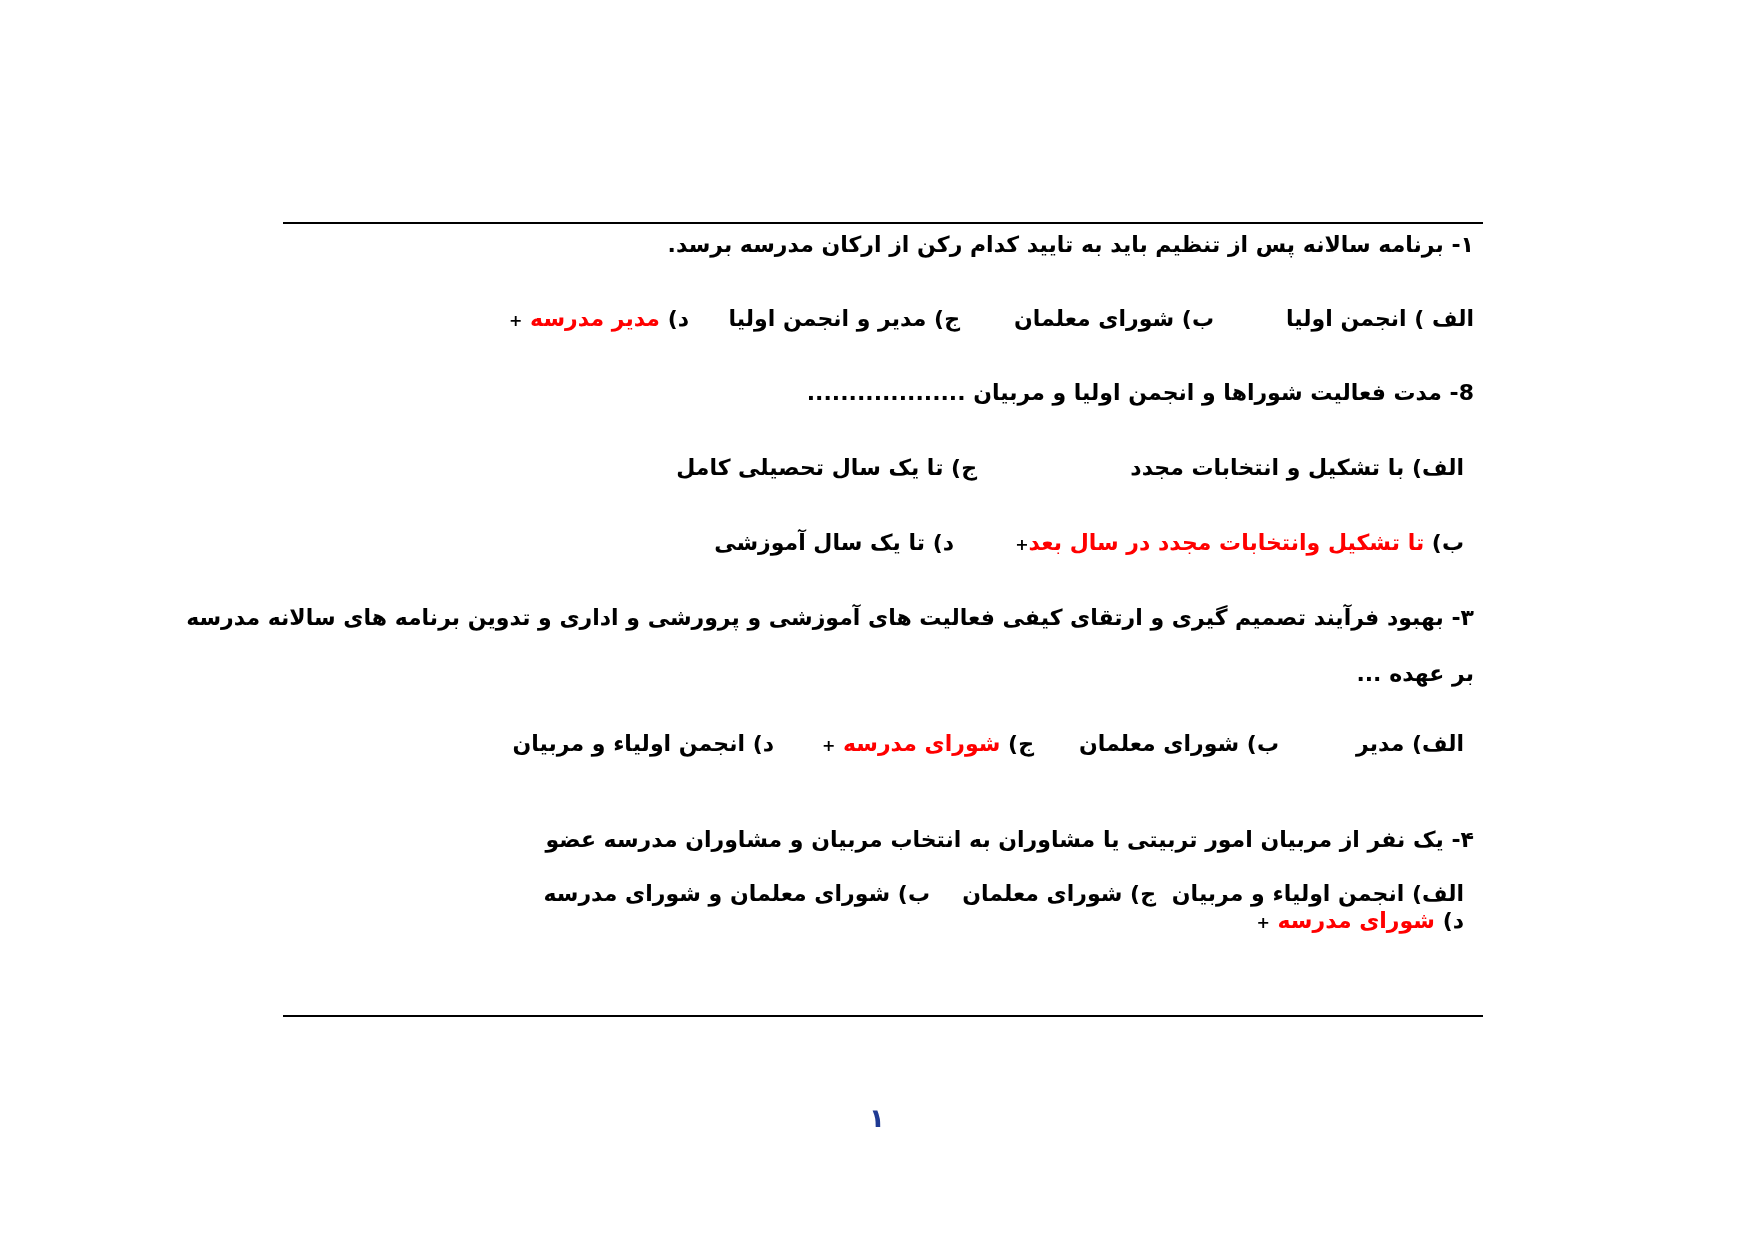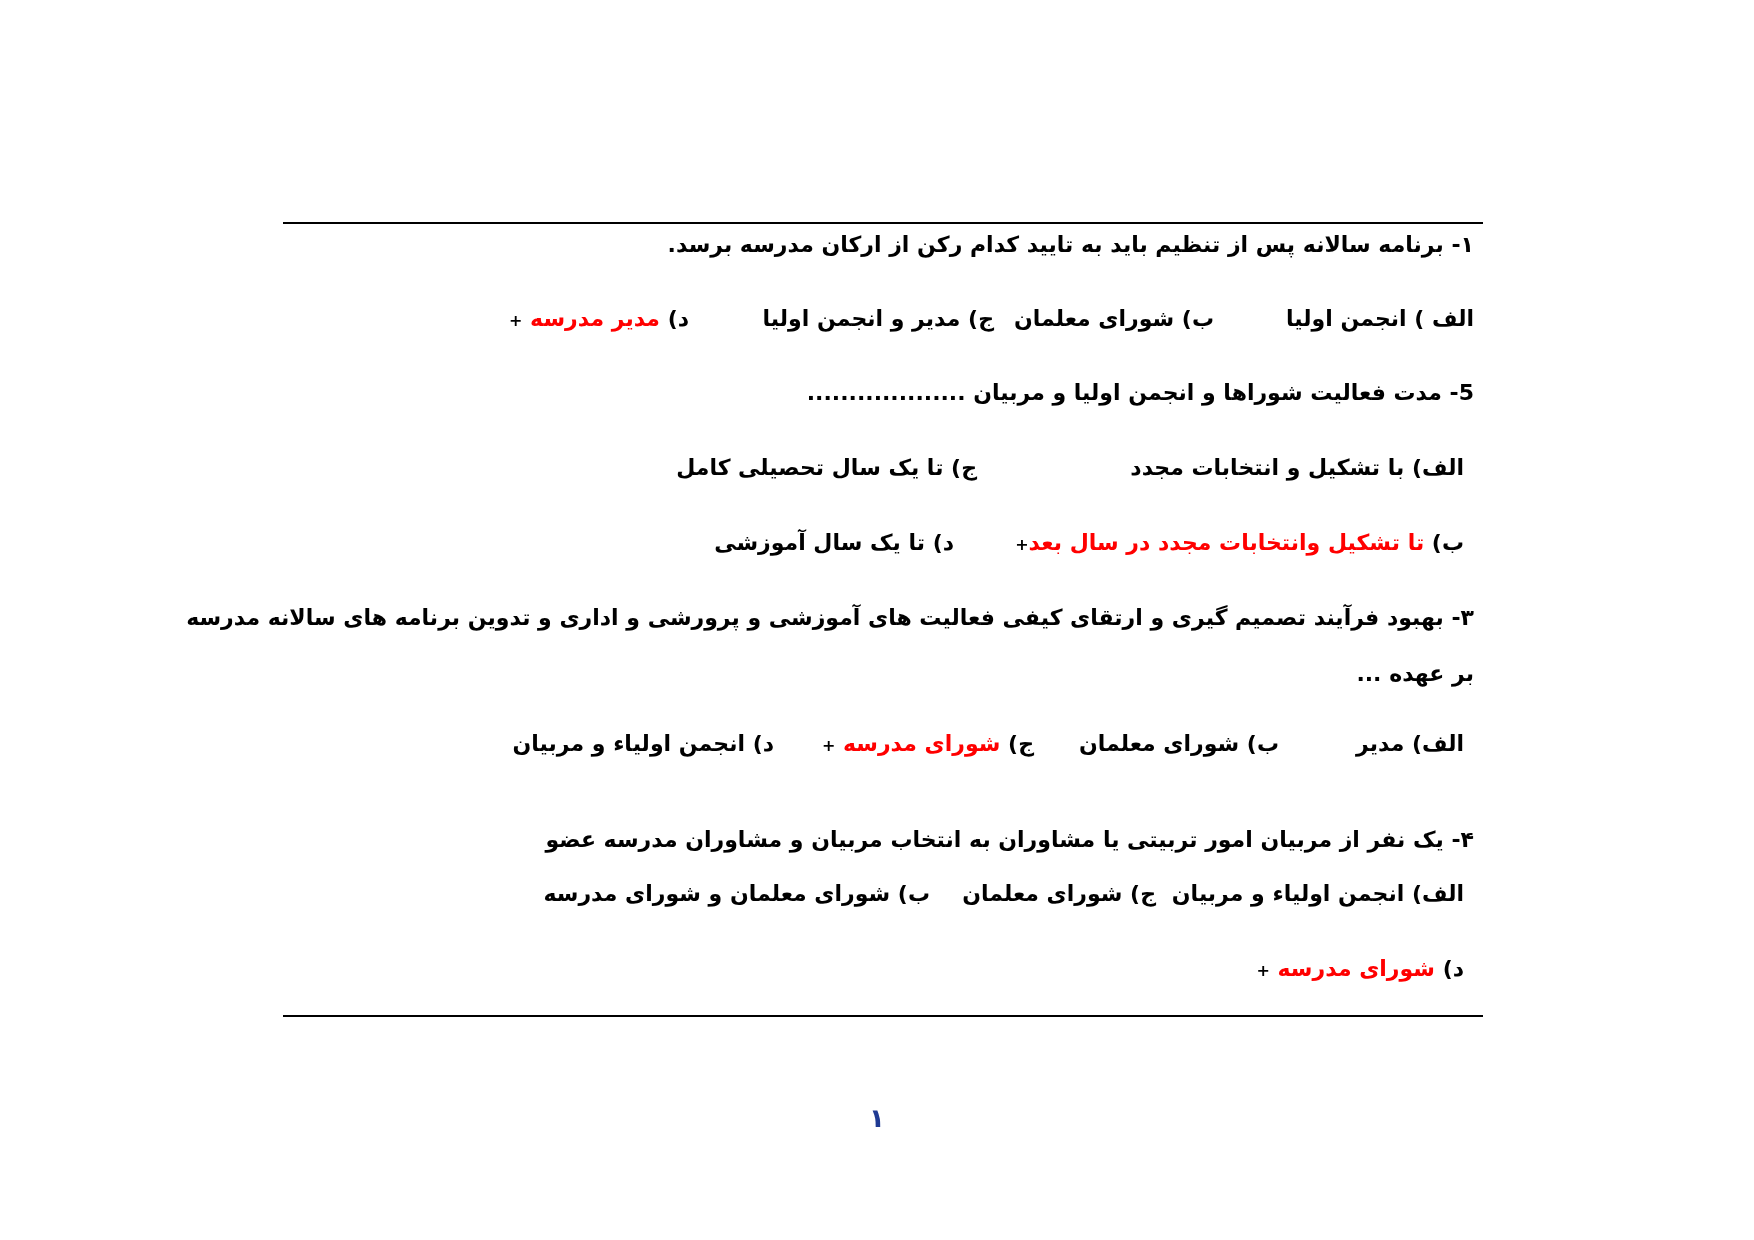--- a/index.html
+++ b/index.html
@@ -64,31 +64,31 @@
 <div class="line" style="top:229px; right:280px;">۱- برنامه سالانه پس از تنظیم باید به تایید کدام رکن از ارکان مدرسه برسد.</div>
 
 <div class="opt" style="top:303px; right:280px;">
   <span>الف )</span>
   <span>انجمن اولیا</span>
 </div>
 <div class="opt" style="top:303px; right:540px;">
   <span>ب)</span>
   <span>شورای معلمان</span>
 </div>
-<div class="opt" style="top:303px; right:760px;margin-left:21px;">
+<div class="opt" style="top:303px; right:794px;margin-left:21px;">
   <span>ج)</span>
   <span>مدیر و انجمن اولیا</span>
 </div>
 <div class="opt" style="top:303px; right:1065px;margin-left:38px;">
   <span>د)</span>
   <span class="ans">مدیر مدرسه</span>
   <span class="plus">+</span>
 </div>
 
-<div class="line" style="top:377px; right:280px;">5- مدت فعالیت شوراها و انجمن اولیا و مربیان ...................</div>
+<div class="line" style="top:377px; right:280px;">8- مدت فعالیت شوراها و انجمن اولیا و مربیان ...................</div>
 
 <div class="opt" style="top:452px; right:290px;">
   <span>الف)</span>
   <span>با تشکیل و انتخابات مجدد</span>
 </div>
 <div class="opt" style="top:452px; right:777px;">
   <span>ج)</span>
   <span>تا یک سال تحصیلی کامل</span>
 </div>
 <div class="opt" style="top:527px; right:290px;">
@@ -128,21 +128,21 @@
   <span>انجمن اولیاء و مربیان</span>
 </div>
 <div class="opt" style="top:878px; right:598px;margin-left:24px;">
   <span>ج)</span>
   <span>شورای معلمان</span>
 </div>
 <div class="opt" style="top:878px; right:824px;">
   <span>ب)</span>
   <span>شورای معلمان و شورای مدرسه</span>
 </div>
-<div class="opt" style="top:953px; right:290px;">
+<div class="opt" style="top:905px; right:290px;">
   <span>د)</span>
   <span class="ans">شورای مدرسه</span>
   <span class="plus">+</span>
 </div>
 
 <div class="rule" style="top:1015px;"></div>
 
 <div class="page-num">۱</div>
 
 </body></html>

